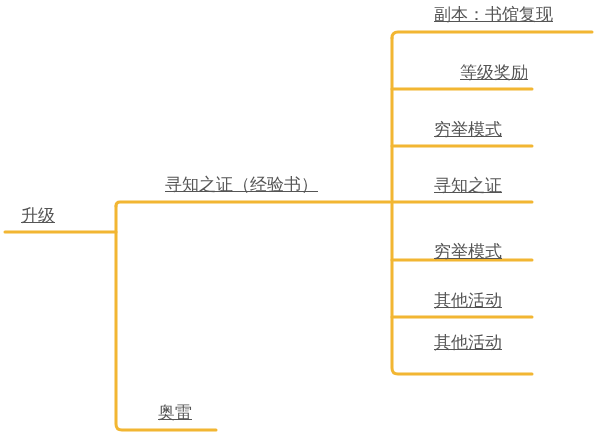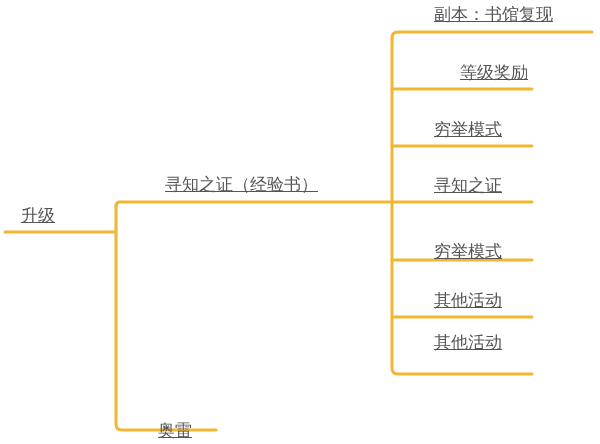--- a/index.html
+++ b/index.html
@@ -27,21 +27,21 @@
     <path d="M392 146 L532 146"></path>
     <path d="M392 202 L532 202"></path>
     <path d="M392 260 L532 260"></path>
     <path d="M392 317 L532 317"></path>
   </g>
 </svg>
 
 <div class="node" style="left:21px; top:205px;">升级</div>
 
 <div class="node" style="left:165px; top:174px;">寻知之证（经验书）</div>
-<div class="node" style="left:158px; top:420px;">奥雷</div>
+<div class="node" style="left:158px; top:402px;">奥雷</div>
 
 <div class="node" style="left:434px; top:4px;">副本：书馆复现</div>
 <div class="node" style="left:460px; top:62px;">等级奖励</div>
 <div class="node" style="left:434px; top:119px;">穷举模式</div>
 <div class="node" style="left:434px; top:175px;">寻知之证</div>
 <div class="node" style="left:434px; top:233px;margin-top:8px;">穷举模式</div>
 <div class="node" style="left:434px; top:290px;">其他活动</div>
 <div class="node" style="left:434px; top:332px;text-align:center;">其他活动</div>
 
 </body></html>

